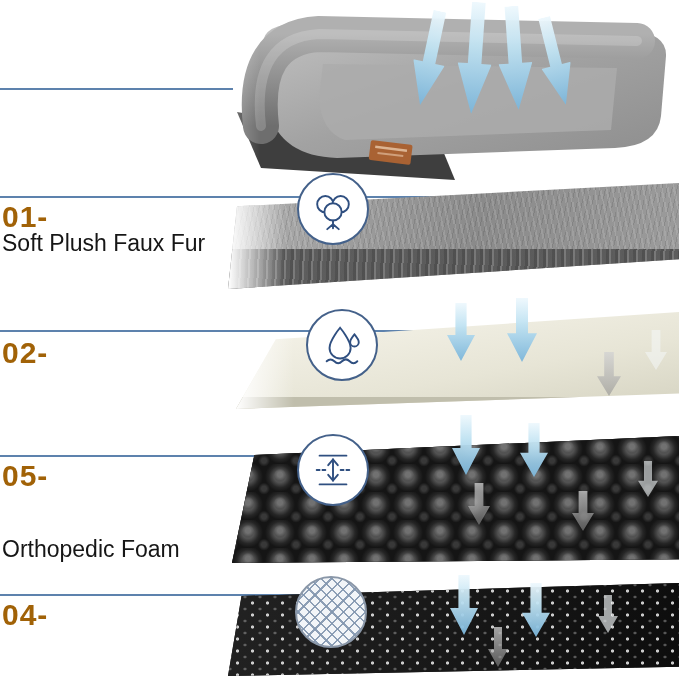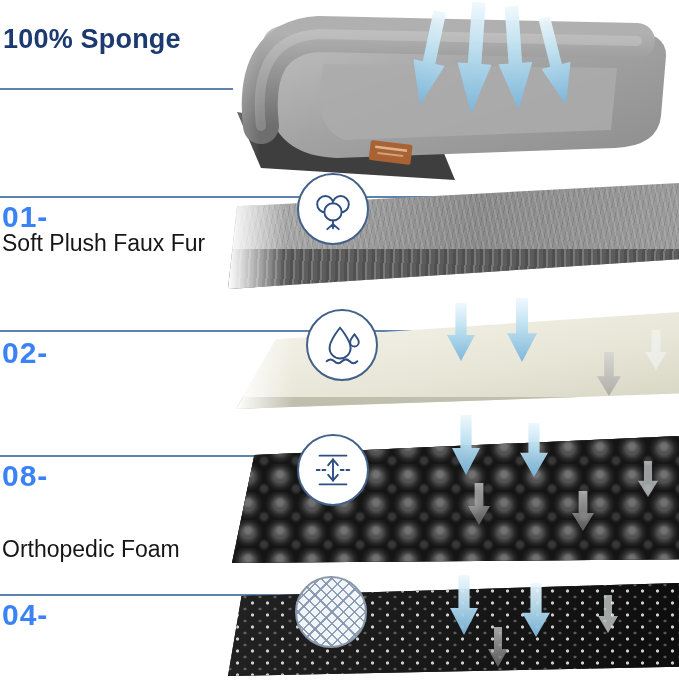--- a/index.html
+++ b/index.html
@@ -9,21 +9,21 @@
   
   .h1a,.h1b{position:absolute;left:3px;font-size:27px;font-weight:800;color:#1c3a70;letter-spacing:.2px;z-index:4;}
   .h1a{top:24px;} .h1b{top:54px;}
   .h-rule{position:absolute;left:0;top:88px;width:233px;height:2px;background:#5d82ad;z-index:1;}
 
   
   .rule{position:absolute;left:0;width:679px;height:2px;background:#5d82ad;z-index:1;}
   .r1{top:196px;} .r2{top:330px;} .r3{top:455px;} .r4{top:594px;}
 
   
-  .num{position:absolute;left:2px;font-size:30px;font-weight:800;color:#3b82f6;z-index:4;letter-spacing:1px;}
+  .num{position:absolute;left:2px;font-size:30px;font-weight:800;color:#a16207;z-index:4;letter-spacing:1px;}
   .n1{top:200px;} .n2{top:336px;} .n3{top:459px;} .n4{top:598px;}
   .label{position:absolute;left:2px;font-size:23px;color:#161616;z-index:4;}
   .l1{top:230px;} .l2{top:379px;} .l3a{top:487px;} .l3b{top:536px;} .l4{top:641px;}
 
   
   .bed{position:absolute;left:165px;top:0;width:514px;height:180px;z-index:0;}
 
   
   .strip{position:absolute;z-index:2;}
   .fadeL{position:absolute;left:0;top:0;bottom:0;width:58px;
@@ -128,21 +128,20 @@
         <rect x="8" y="11" width="26" height="2" fill="rgba(255,235,210,.45)"></rect>
       </g>
       <rect x="0" y="0" width="95" height="180" fill="url(#fadeL)"></rect>
     </svg>
   </div>
   <div class="arrow ba1"></div>
   <div class="arrow ba2"></div>
   <div class="arrow ba3"></div>
   <div class="arrow ba4"></div>
 
-  <div class="h1a">100% Sponge</div>
   <div class="h-rule"></div>
 
   <div class="rule r1"></div>
   <div class="num n1">01-</div>
   <div class="label l1">Soft Plush Faux Fur</div>
   <div class="strip fur">
     <div class="fringe"></div>
     <div class="fadeL"></div>
   </div>
   <div class="icon-circle c1">
@@ -168,21 +167,21 @@
   <div class="arrow w t4"></div>
   <div class="icon-circle c2">
     <svg width="46" height="46" viewBox="0 0 48 48" fill="none" stroke="#2f4f80" stroke-width="2">
       <path d="M22 6 C22 6 11 19 11 27 a11 11 0 0 0 22 0 C33 19 22 6 22 6 Z" fill="#fff"></path>
       <path d="M37 13 c0 0 -4.5 5.5 -4.5 8 a4.5 4.5 0 0 0 9 0 C41.5 18.5 37 13 37 13 Z" fill="#fff"></path>
       <path d="M8 41 q4 -4 8 0 t8 0 t8 0 t8 0" stroke-linecap="round"></path>
     </svg>
   </div>
 
   <div class="rule r3"></div>
-  <div class="num n3">08-</div>
+  <div class="num n3">05-</div>
   <div class="label l3b">Orthopedic Foam</div>
   <div class="strip egg"></div>
   <div class="arrow e1"></div>
   <div class="arrow e2"></div>
   <div class="arrow g e3"></div>
   <div class="arrow g e4"></div>
   <div class="arrow w e5"></div>
   <div class="icon-circle c3">
     <svg width="46" height="46" viewBox="0 0 48 48" fill="none" stroke="#2f4f80" stroke-width="2" stroke-linecap="round">
       <path d="M10 9 h28 M10 39 h28"></path>

